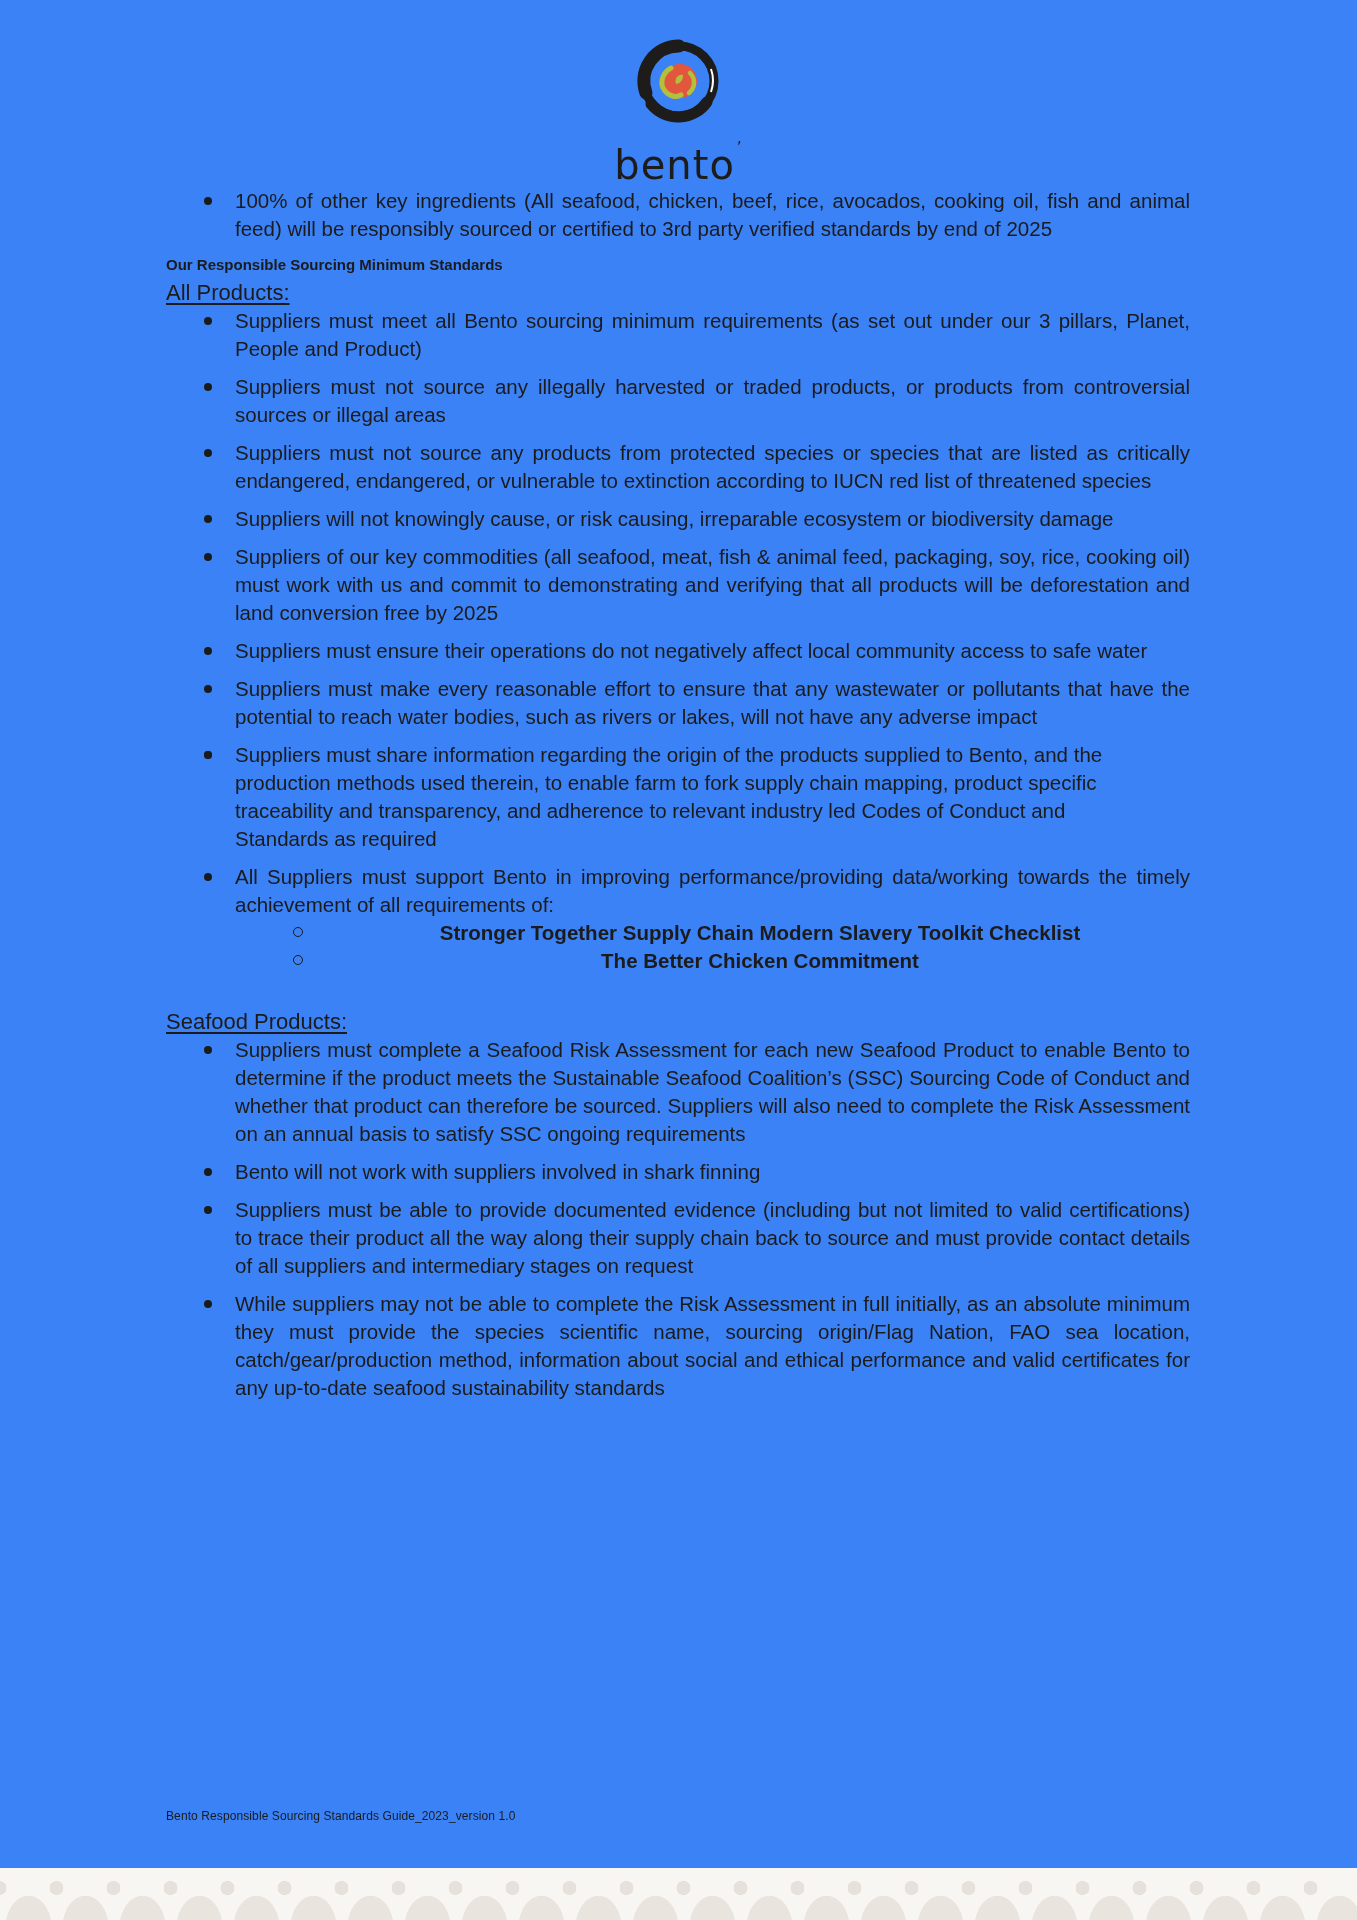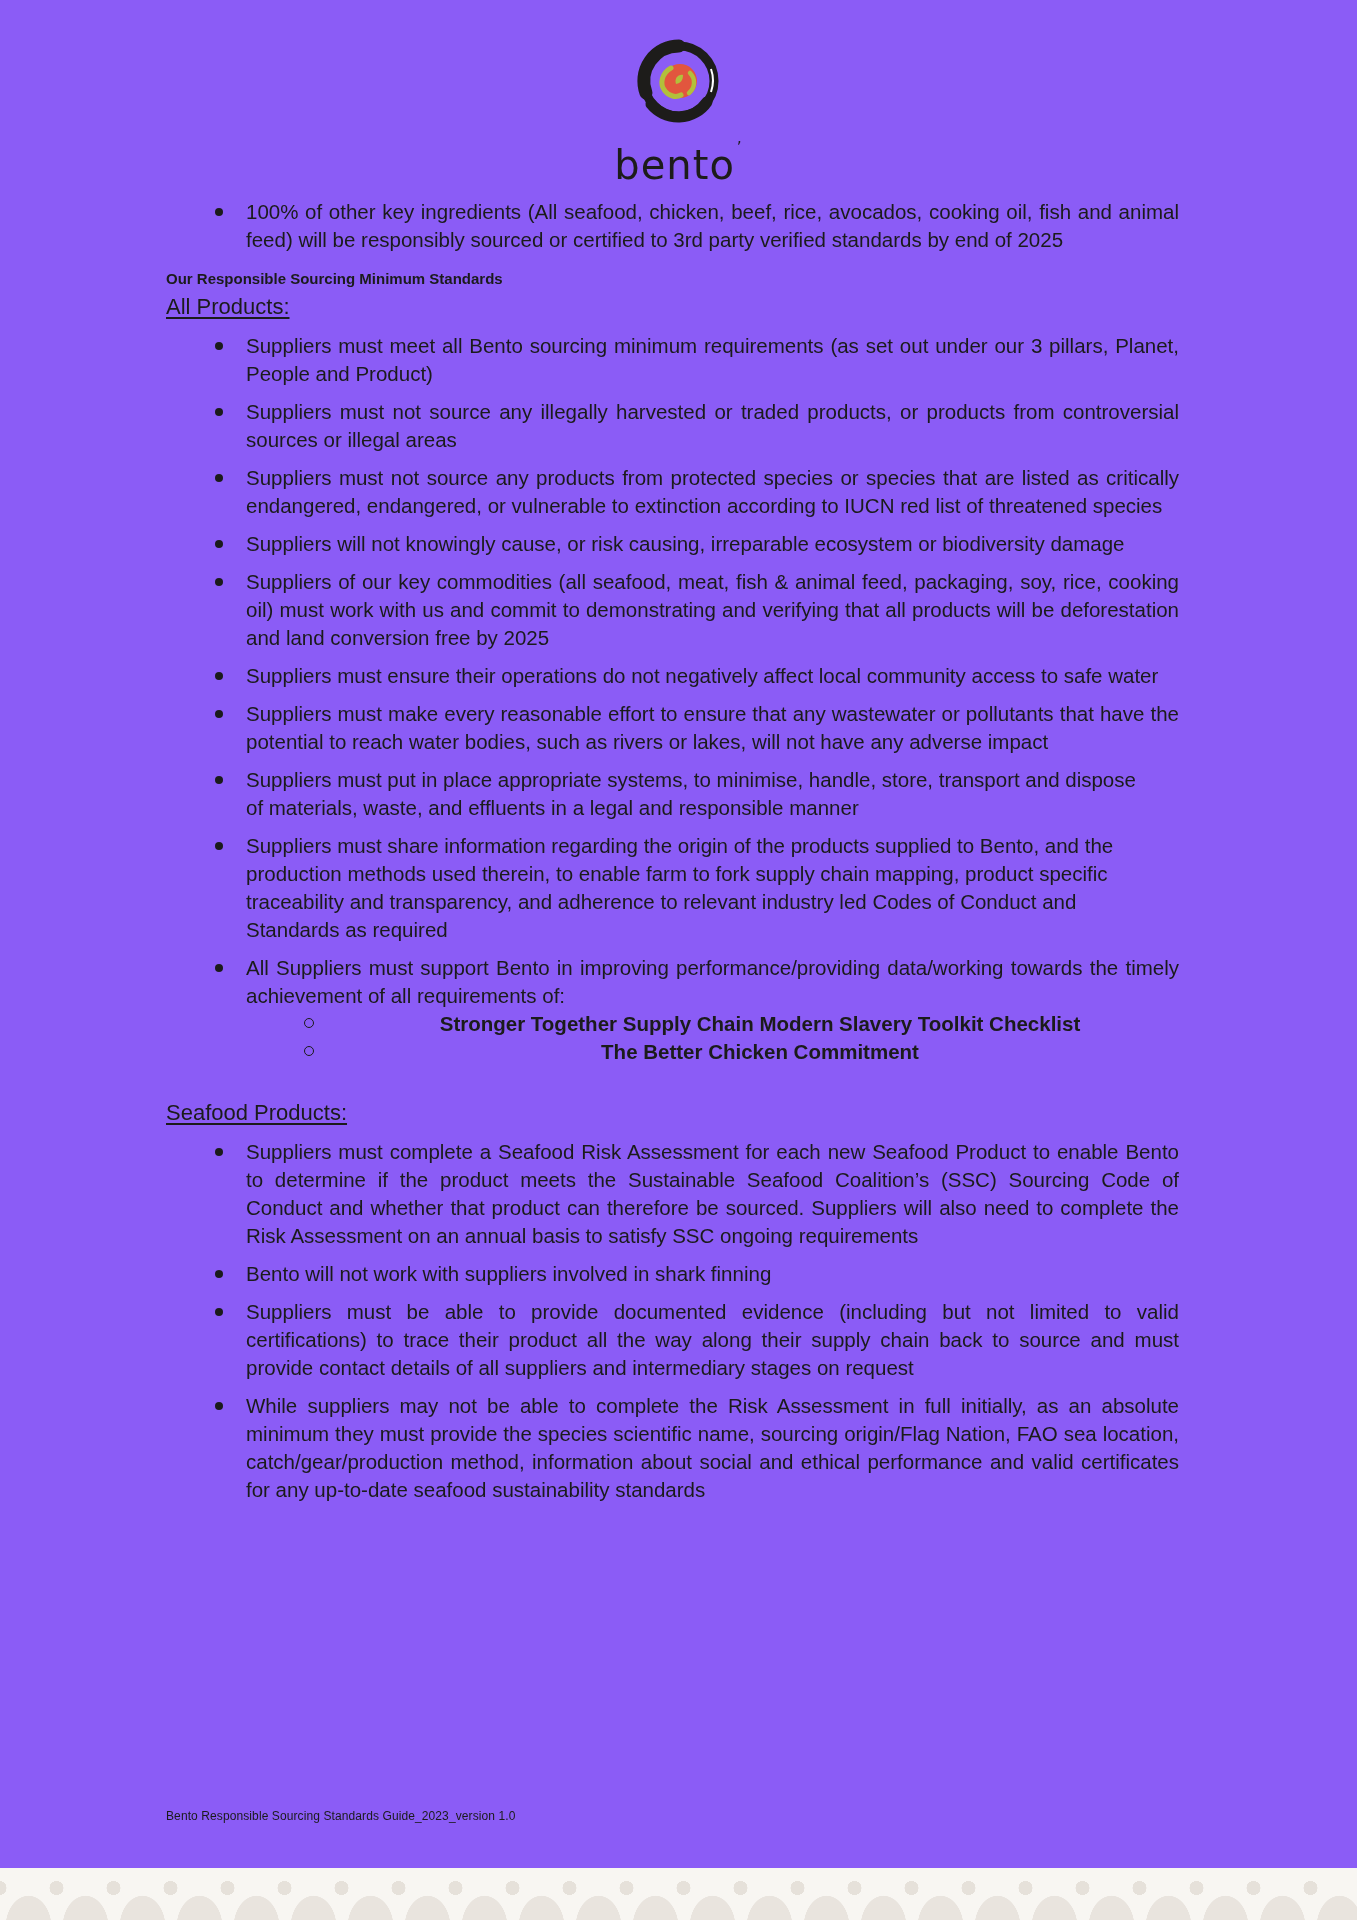--- a/index.html
+++ b/index.html
@@ -1,19 +1,19 @@
 <!DOCTYPE html>
 <html style="--text-color: #1b1b1b; --logo-ring: #1d1c1a; --logo-center: #e2563e; --logo-leaf: #b2c03b; --scallop-bg: #f8f6f2; --scallop-shape: #e9e4de; --scallop-dot: #e6e1da;"><head>
 <meta charset="utf-8">
 <style>
   html,body{margin:0;padding:0;background:#ffffff;}
   .page{
     position:relative;
     width:1357px;height:1920px;
-    background:#8b5cf6;
+    background:#3b82f6;
     overflow:hidden;
     font-family:"Liberation Sans",sans-serif;
     color:var(--text-color,#1b1b1b);
   }
   
   .logo-wrap{
     padding-top:34px;
     display:flex;flex-direction:column;align-items:center;
   }
   .wordmark{
@@ -41,21 +41,21 @@
     margin:8px 0 0 0;
     font-size:15px;font-weight:bold;line-height:28px;
   }
   .sub-heading{
     margin:0;
     font-size:22px;font-weight:normal;line-height:28px;
     text-decoration:underline;
     text-underline-offset:3px;
   }
   .seafood-gap{margin-top:33px;}
-  ul.bullets{list-style:none;margin:11px;padding:0;}
+  ul.bullets{list-style:none;margin:0;padding:0;}
   .bullets > li{
     position:relative;
     padding-left:69px;
     margin-bottom:10px;
     text-align:justify;
   }
   .bullets > li:last-child{margin-bottom:0;}
   .bullets > li.narrow{
     text-align:left;
     padding-right:40px;
@@ -163,21 +163,20 @@
           <span class="b-text">Suppliers must ensure their operations do not negatively affect local community access to safe water</span>
         </li>
 
         <li>
           <span class="b-dot"></span>
           <span class="b-text">Suppliers must make every reasonable effort to ensure that any wastewater or pollutants that have the potential to reach water bodies, such as rivers or lakes, will not have any adverse impact</span>
         </li>
 
         <li class="narrow">
           <span class="b-dot"></span>
-          <span class="b-text">Suppliers must put in place appropriate systems, to minimise, handle, store, transport and dispose of materials, waste, and effluents in a legal and responsible manner</span>
         </li>
 
         <li class="narrow">
           <span class="b-dot"></span>
           <span class="b-text">Suppliers must share information regarding the origin of the products supplied to Bento, and the production methods used therein, to enable farm to fork supply chain mapping, product specific traceability and transparency, and adherence to relevant industry led Codes of Conduct and Standards as required</span>
         </li>
 
         <li>
           <span class="b-dot"></span>
           <span class="b-text">All Suppliers must support Bento in improving performance/providing data/working towards the timely achievement of all requirements of:</span>

